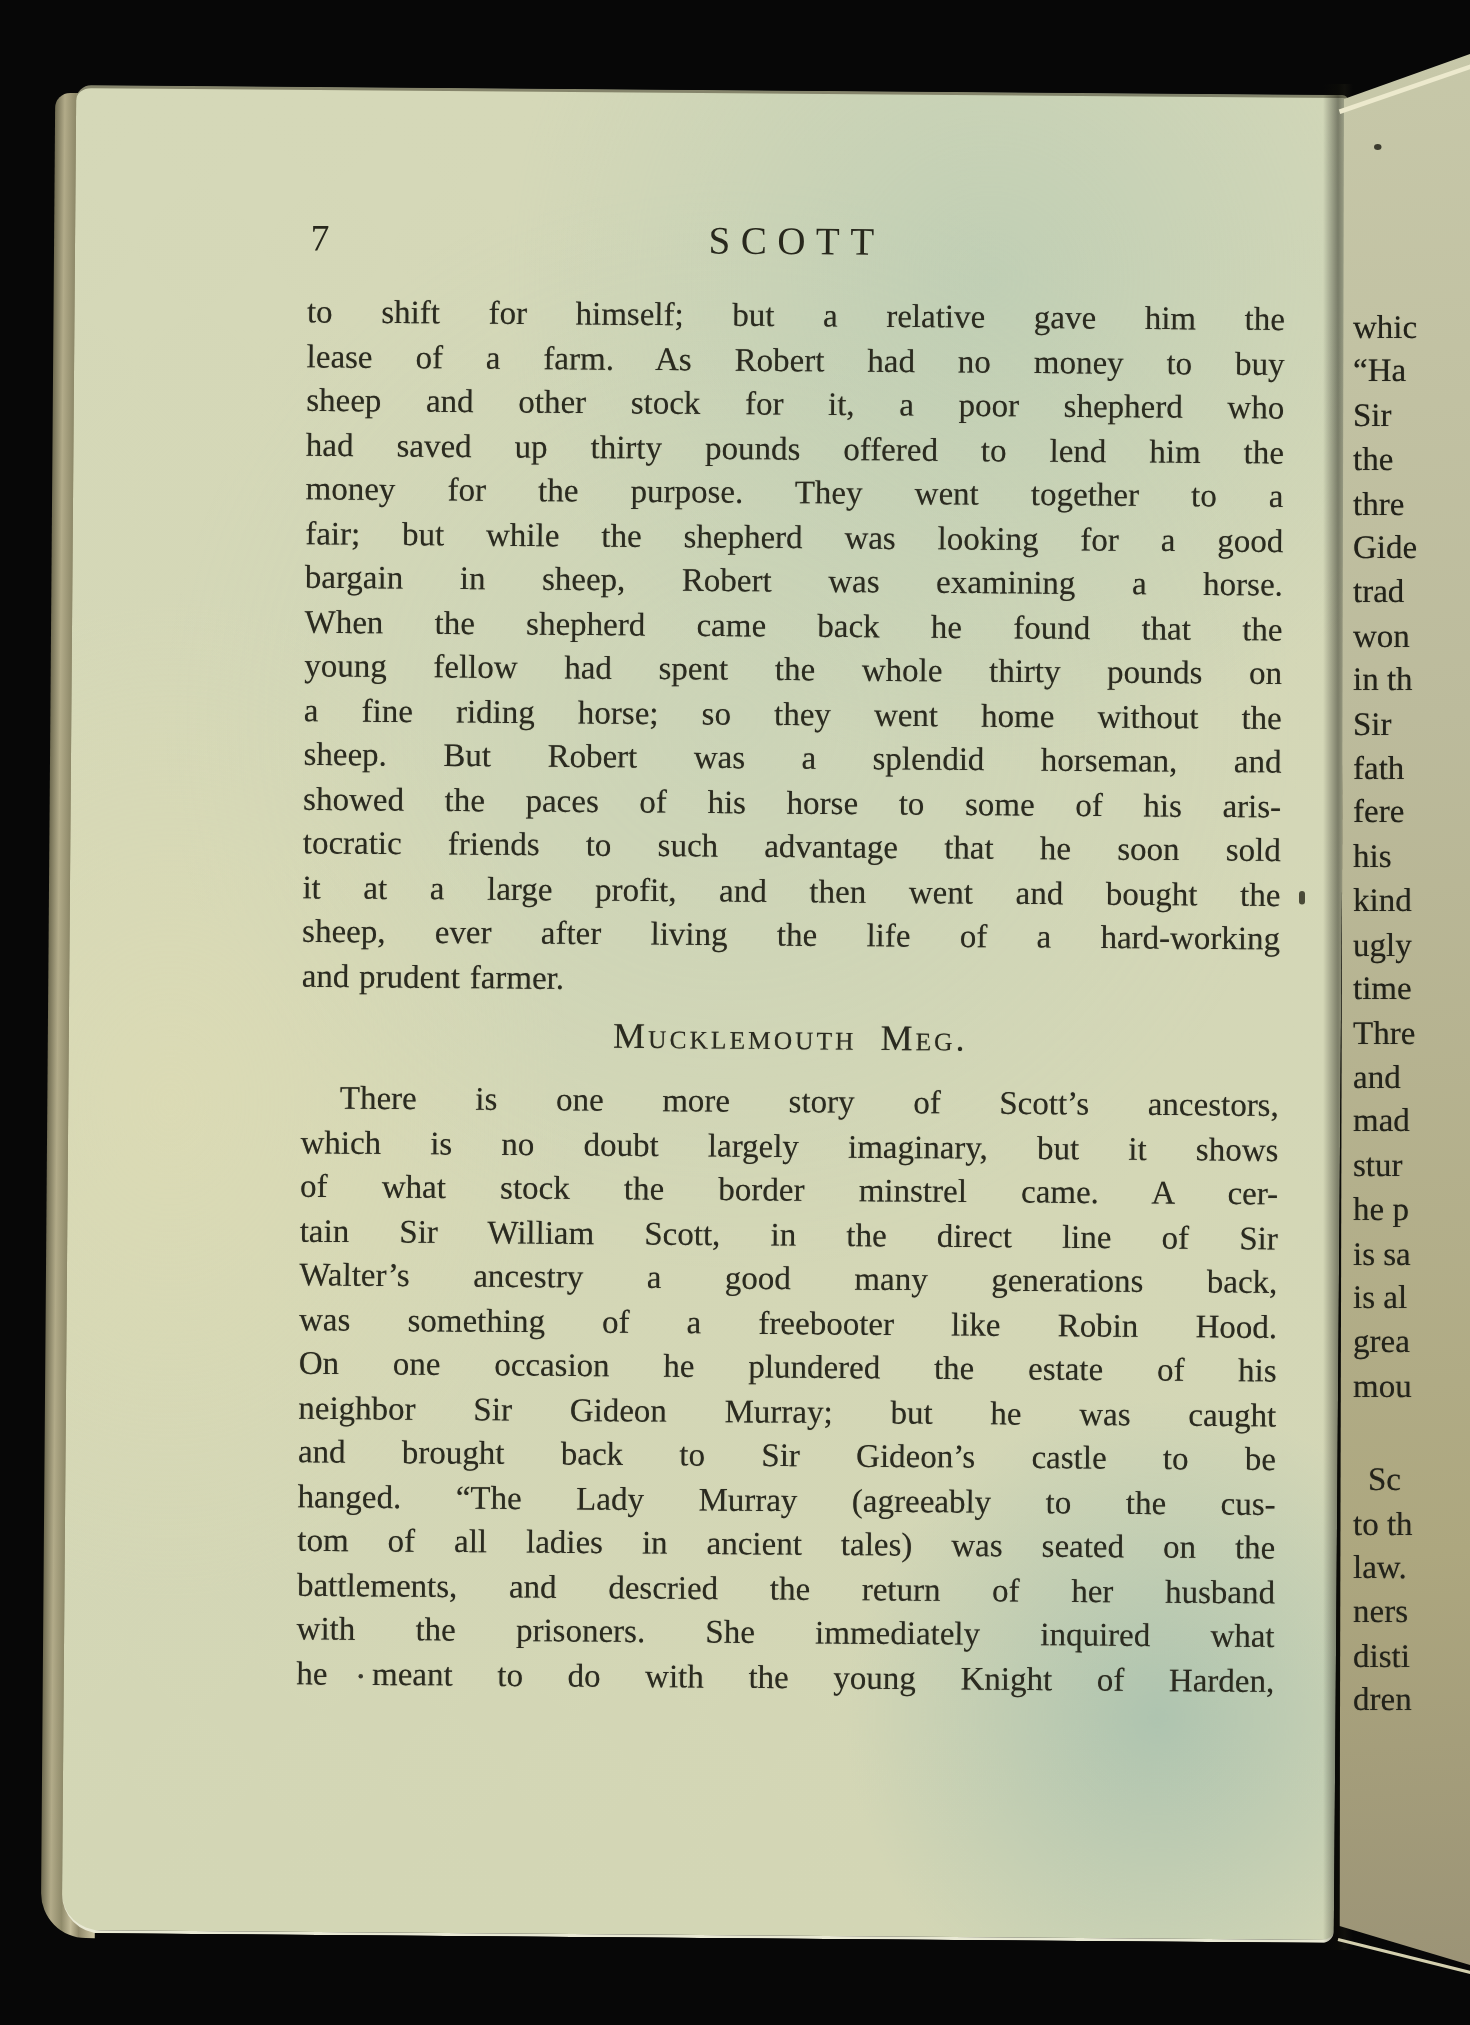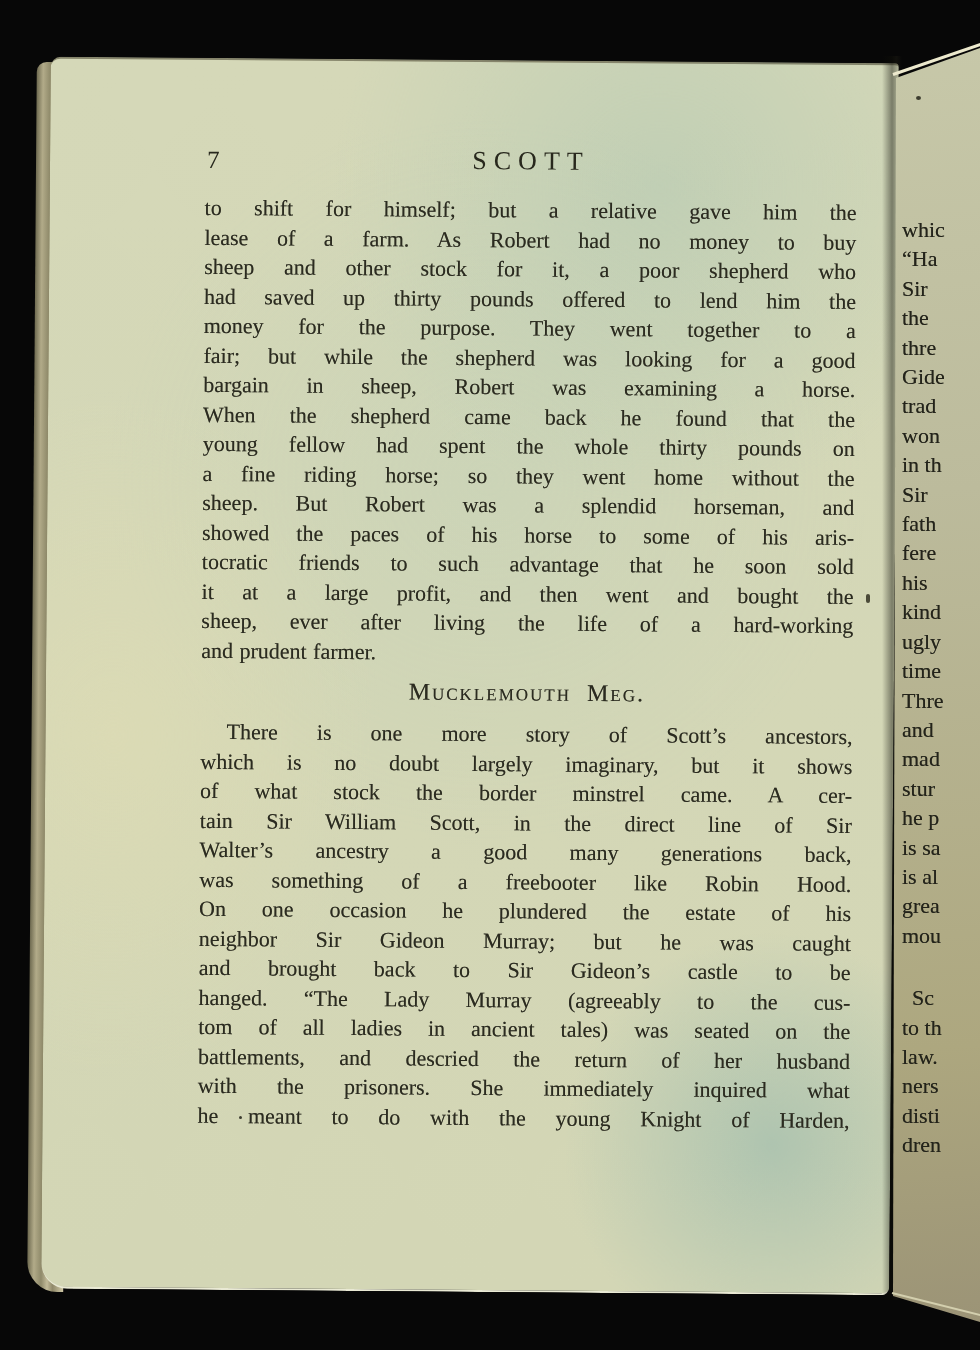--- a/index.html
+++ b/index.html
@@ -73,21 +73,21 @@
   .gutter {
     position: absolute; left: 882px; top: 56px;
     width: 20px; height: 1244px;
     background: linear-gradient(90deg,
       rgba(15,15,8,0) 0%, rgba(15,15,8,0.45) 50%,
       rgba(40,38,25,0.30) 72%, rgba(15,15,8,0) 100%);
   }
 
   
   .right-page {
-    position: absolute; left: 880px; top: 40px;
+    position: absolute; left: 880px; top: 28px;
     width: 100px; height: 1290px;
     clip-path: polygon(16px 38px, 100px 8px, 100px 1282px, 13px 1256px);
     background: linear-gradient(176deg,
       #c7c8a9 0%, #bcbb9c 35%, #ada77f 78%, #9b9376 100%);
     font-family: Liberation Serif, serif;
   }
   .frag-col { position: absolute; left: 22px; top: 175px; width: 80px; }
   .frag {
     font-size: 22px; line-height: 29.4px;
     color: #23231a; white-space: nowrap;

